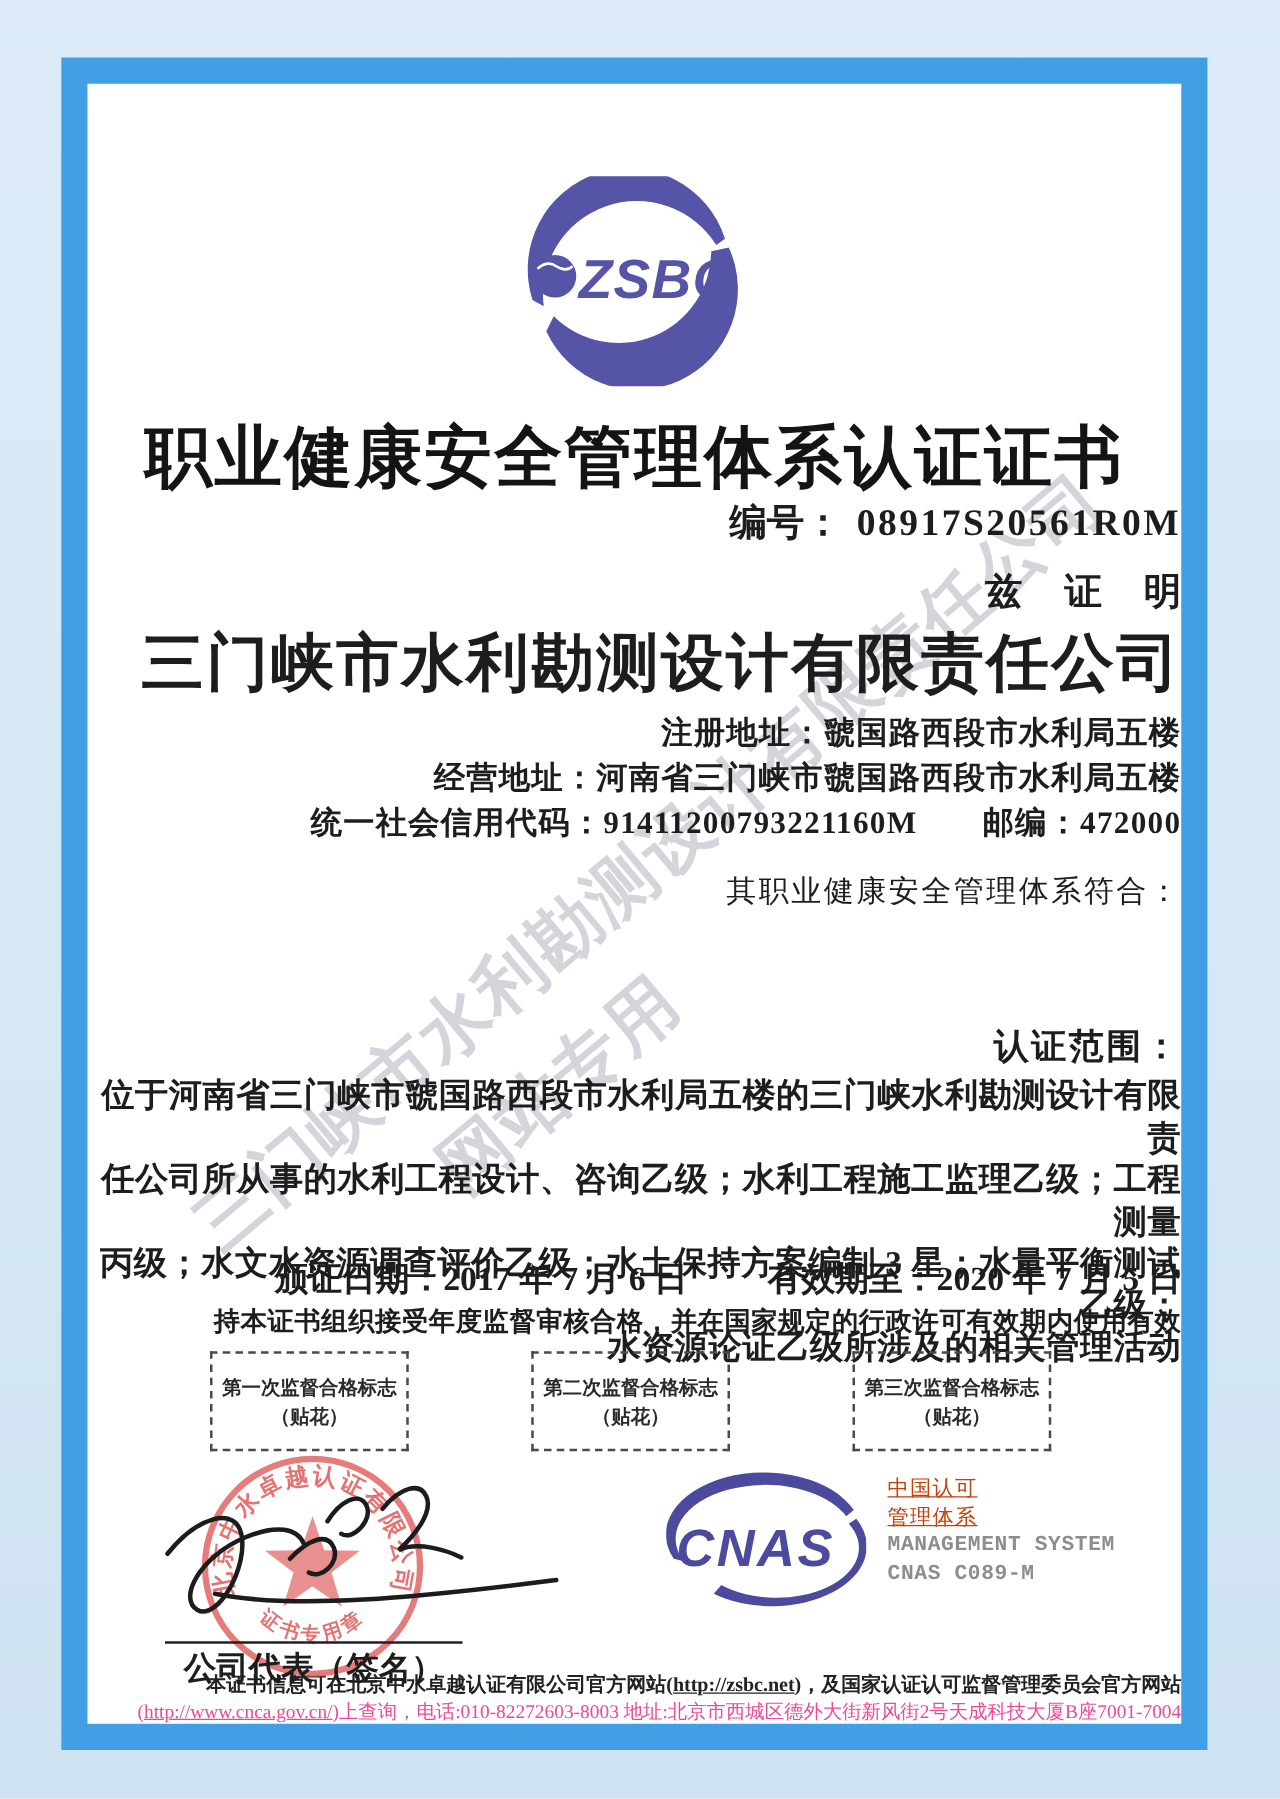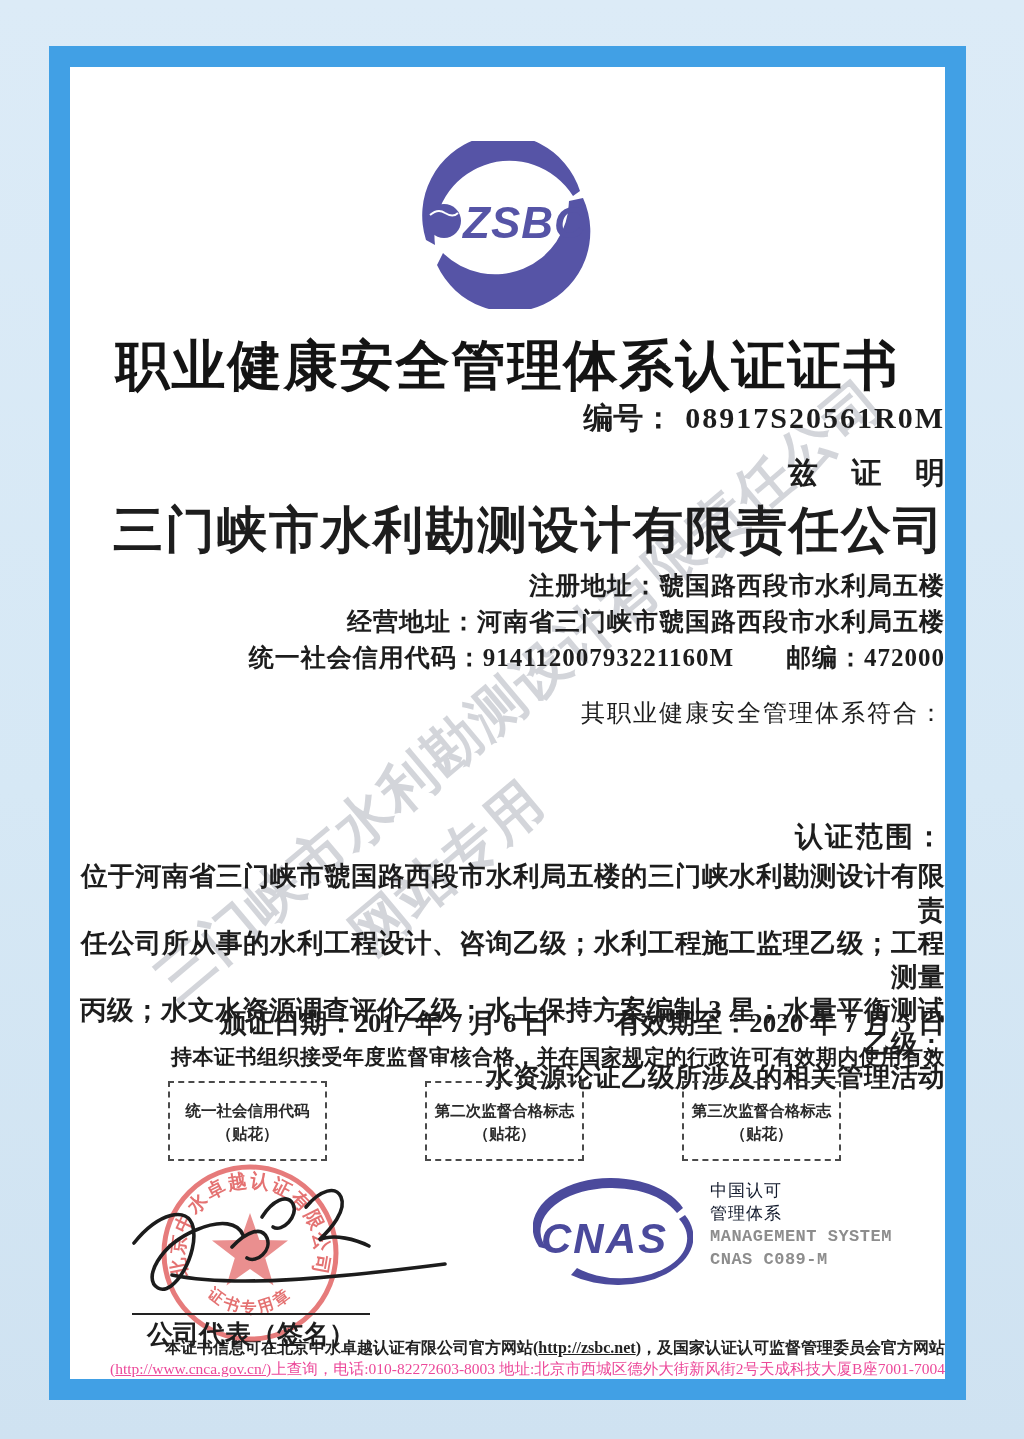--- a/index.html
+++ b/index.html
@@ -62,21 +62,21 @@
     color:#2a2a2a;
   }
   .box.b1{left:98px;}
   .box.b2{left:355px;}
   .box.b3{left:612px;}
   .stamp{position:absolute;left:40px;top:1078px;z-index:3;}
   .sig-line{position:absolute;left:62px;top:1246px;width:238px;height:2px;background:#222;z-index:4;}
   .sig-label{position:absolute;left:52px;top:1250px;width:258px;text-align:center;font-size:26px;font-weight:bold;z-index:4;}
   .cnas-logo{position:absolute;left:463px;top:1108px;}
   .cnas-text{position:absolute;left:640px;top:1112px;line-height:23px;font-size:17px;}
-  .cnas-text .cn{color:#0f172a;letter-spacing:1px;}
+  .cnas-text .cn{color:#c2410c;letter-spacing:1px;text-decoration:underline;}
   .cnas-text .en{color:#8d8d8d;font-weight:bold;font-family:Liberation Mono, monospace;letter-spacing:0.5px;}
   .footer1{top:1271px;font-size:16px;white-space:nowrap;color:#222;font-weight:bold;}
   .footer2{top:1292px;font-size:15.5px;white-space:nowrap;color:#ec4899;}
   .footer1 .url,.footer2 .url{text-decoration:underline;}
 </style>
 </head>
 <body>
 
 <div class="canvas">
   <div class="frame">
@@ -121,21 +121,21 @@
         <div>丙级；水文水资源调查评价乙级；水土保持方案编制 3 星；水量平衡测试乙级；</div>
         <div>水资源论证乙级所涉及的相关管理活动</div>
       </div>
 
       <div class="abs dates">
         <span>颁证日期：2017 年 7 月 6 日</span><span class="until">有效期至：2020 年 7 月 5 日</span>
       </div>
       <div class="abs validity">持本证书组织接受年度监督审核合格，并在国家规定的行政许可有效期内使用有效</div>
 
       <div class="box b1">
-        <div>统一社会信用代码</div>
+        <div>第一次监督合格标志</div>
         <div>（贴花）</div>
       </div>
       <div class="box b2">
         <div>第二次监督合格标志</div>
         <div>（贴花）</div>
       </div>
       <div class="box b3">
         <div>第三次监督合格标志</div>
         <div>（贴花）</div>
       </div>

